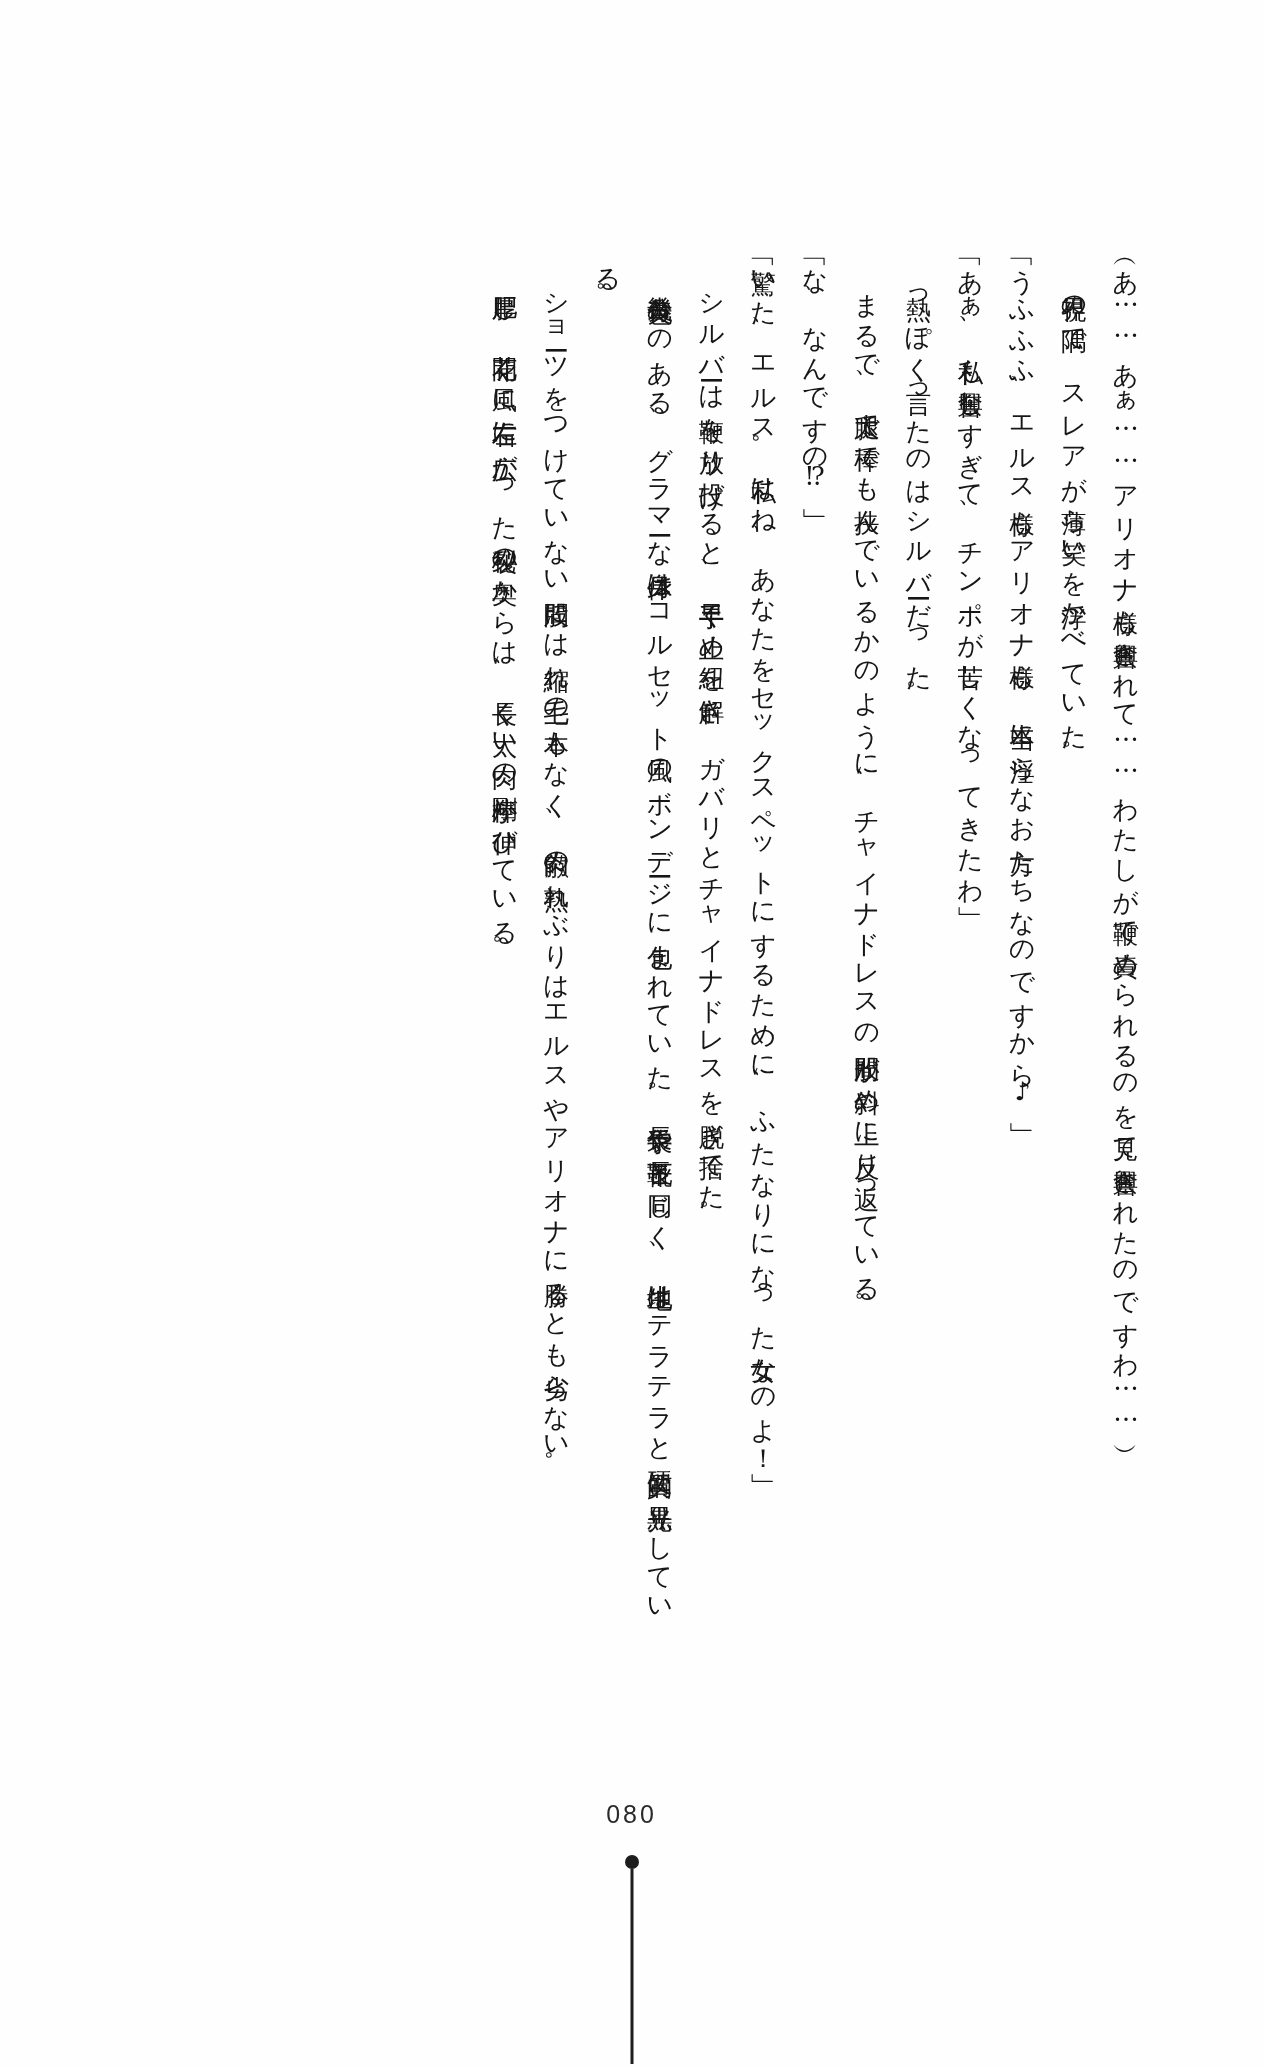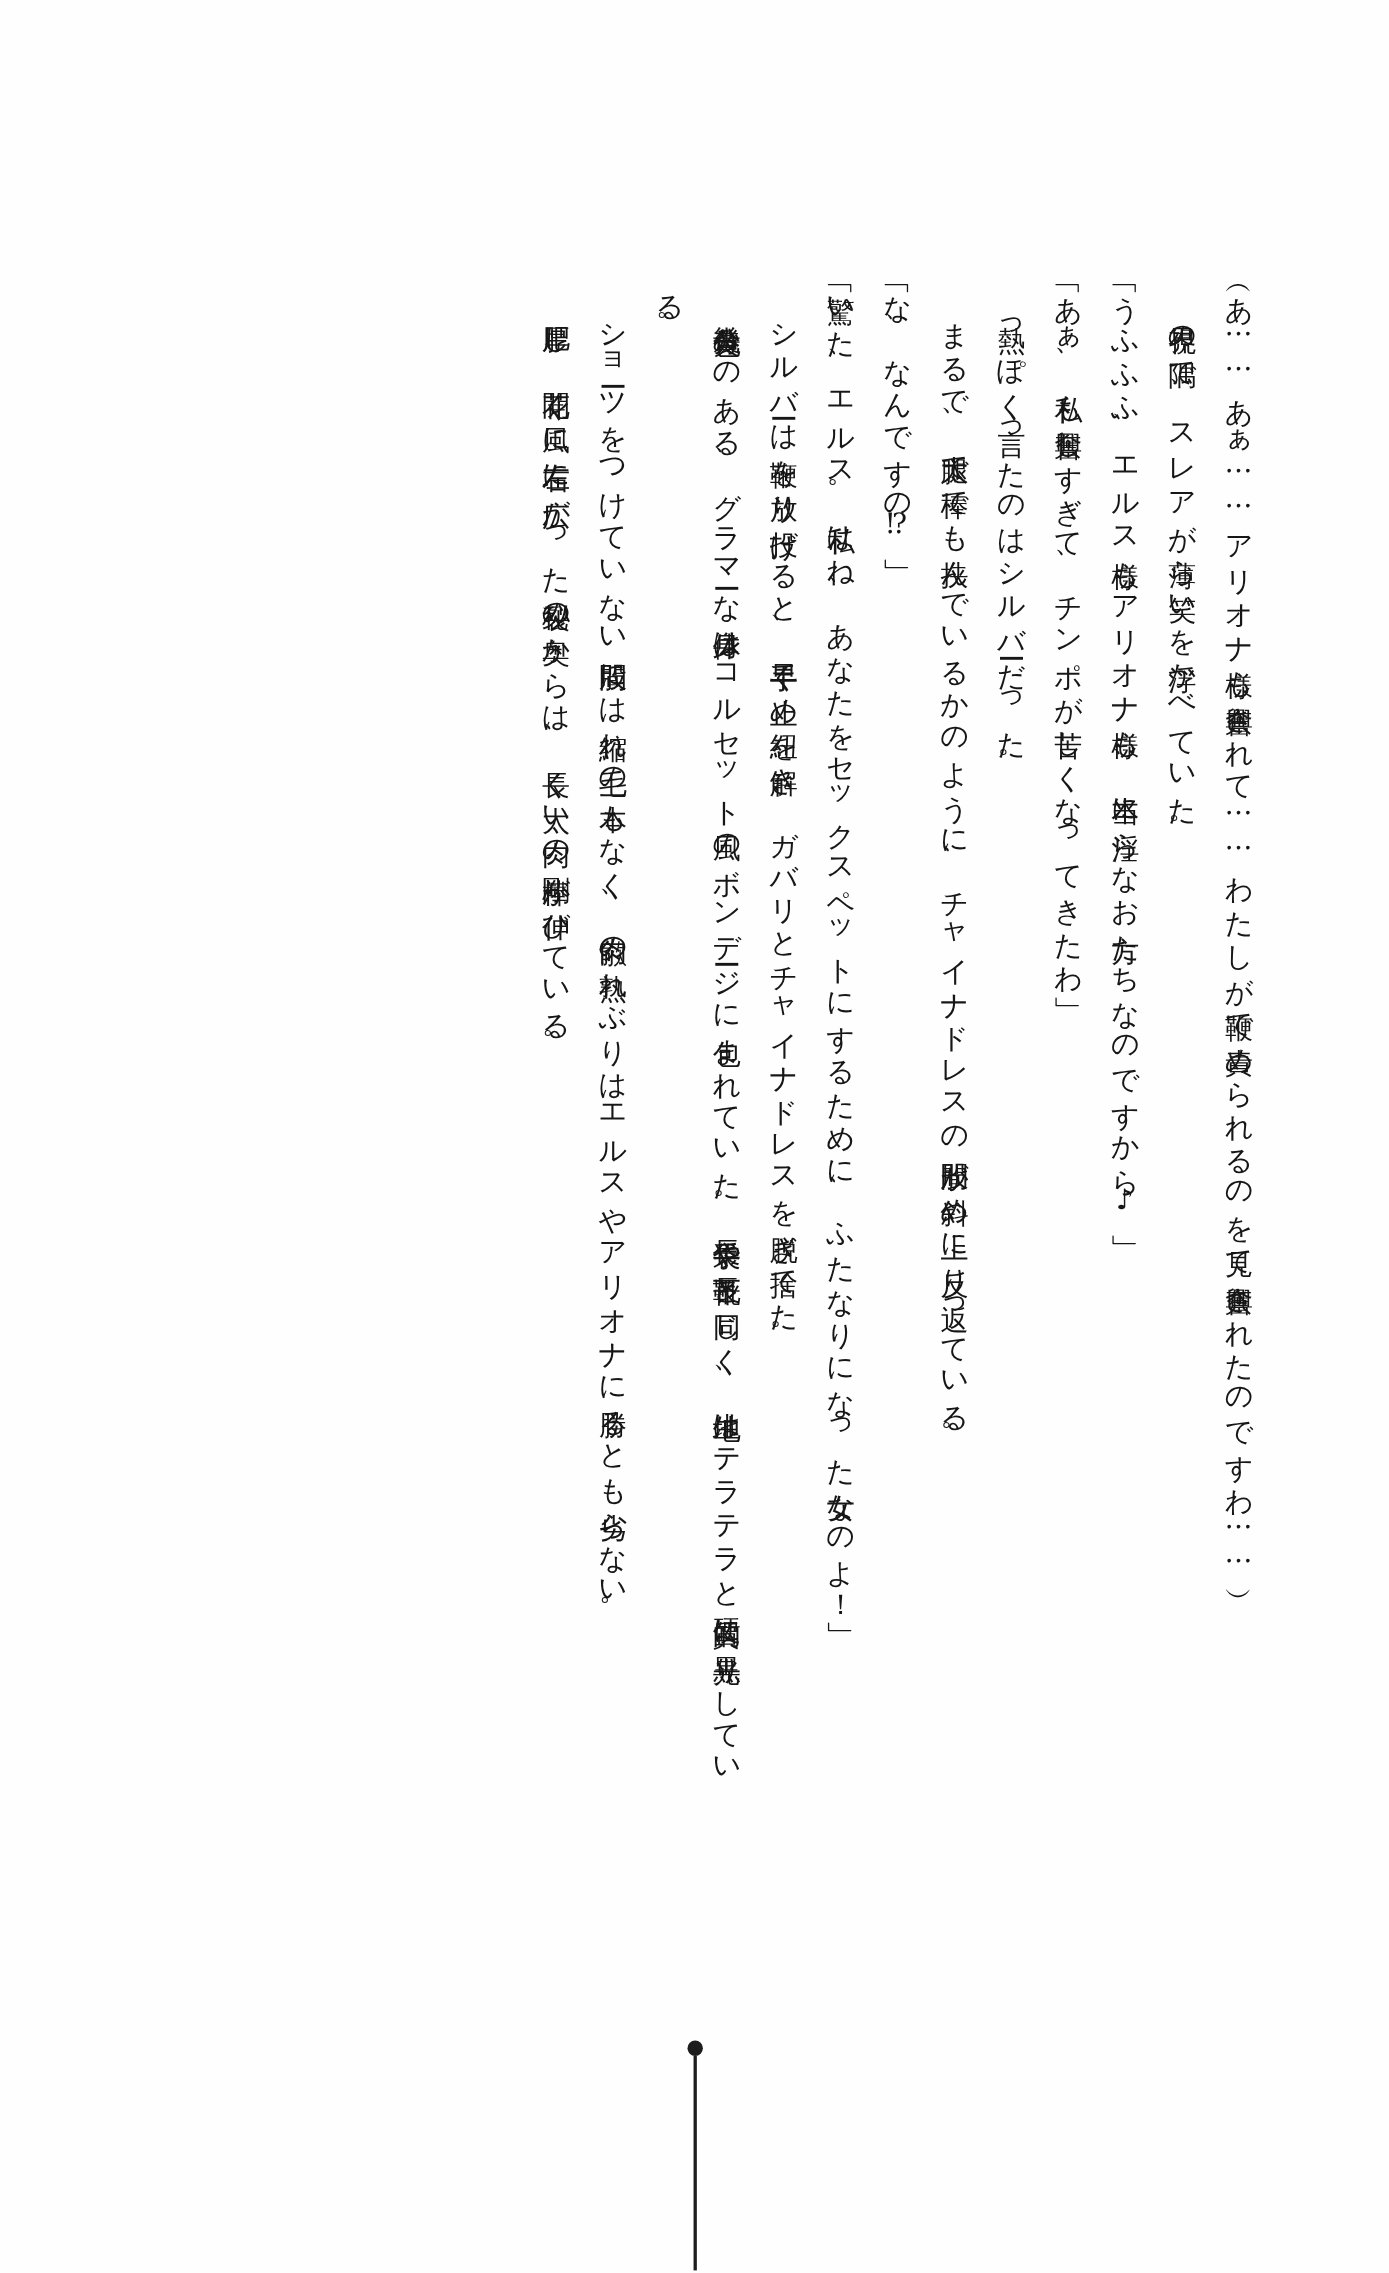--- a/index.html
+++ b/index.html
@@ -89,16 +89,17 @@
     <p class="indent">熱っぽく言ったのはシルバーだった。</p>
     <p class="indent">まるで、太腿で棒でも挟んでいるかのように、チャイナドレスの股間が斜め上に反り返っている。</p>
     <p>「な、なんですの⁉」</p>
     <p>「驚いた、エルス。私はね、あなたをセックスペットにするために、ふたなりになった女なのよ！」</p>
     <p class="indent">シルバーは鞭を放り投げると、手早く止め紐を解き、ガバリとチャイナドレスを脱ぎ捨てた。</p>
     <p class="indent">幾分黄色みのある、グラマーな身体はコルセット風のボンデージに包まれていた。長手袋や長靴下と同じく、生地はテラテラと硬質的に黒光りしている。</p>
     <p class="indent">ショーツをつけていない股間には縮れ毛の一本もなく、肉歈の熟れぶりはエルスやアリオナに勝るとも劣らない。</p>
     <p class="indent">肥厚し、花開く風に左右に広がった秘裂の奥からは、長く太い肉の剛棒が伸びている。</p>
   </div>
 
+  <div class="page-number">080</div>
   <div class="page-mark"></div>
   <div class="page-rule"></div>
 
 </div>
 
 </body></html>

